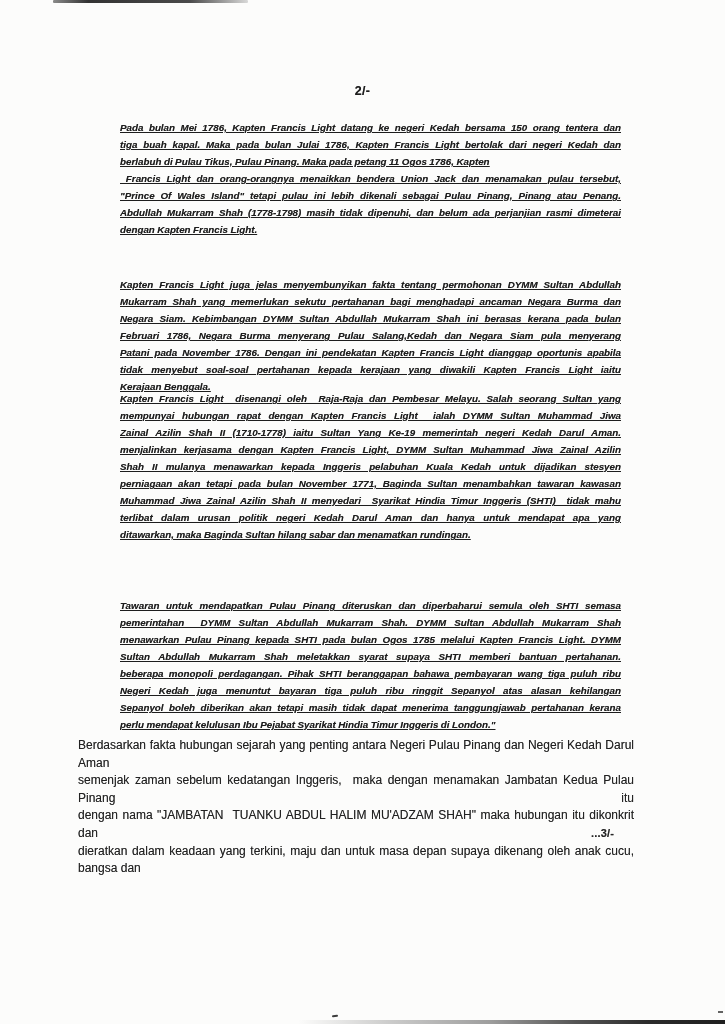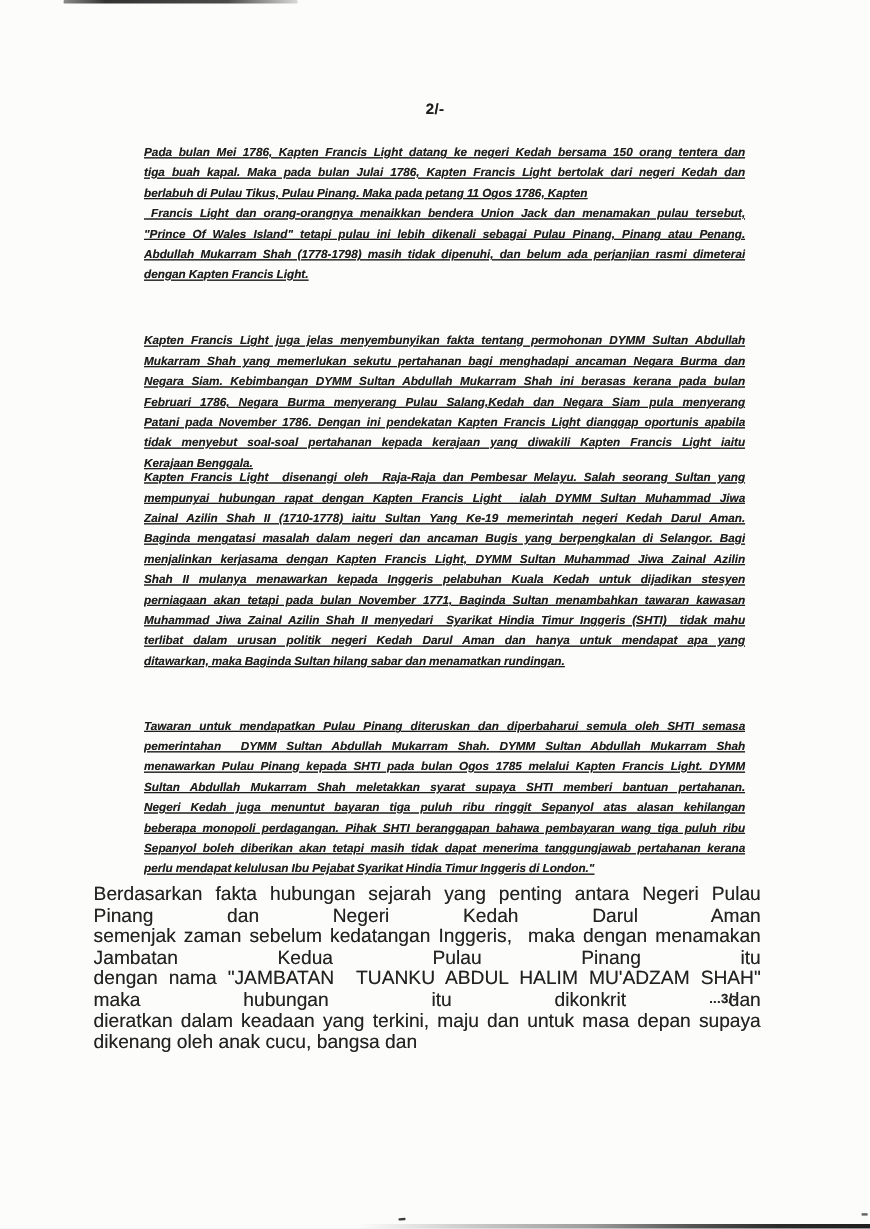--- a/index.html
+++ b/index.html
@@ -103,21 +103,21 @@
   .p1a { top: 119px; }
   .p1b { top: 170px; }
   .p2  { top: 276px; }
   .p3  { top: 390px; }
   .p4  { top: 597px; }
   
   .closing {
     position: absolute;
     left: 78px; top: 737px;
     width: 556px;
-    font-size: 16px;
+    font-size: 12px;
     line-height: 17.6px;
     font-weight: normal;
     font-style: normal;
     color: #222;
     text-shadow: 0 0 .3px rgba(30,30,30,.5);
   }
 </style>
 </head>
 <body>
 
@@ -145,35 +145,34 @@
         <div class="line">Negara Siam. Kebimbangan DYMM Sultan Abdullah Mukarram Shah ini berasas kerana pada bulan</div>
         <div class="line">Februari 1786, Negara Burma menyerang Pulau Salang,Kedah dan Negara Siam pula menyerang</div>
         <div class="line">Patani pada November 1786. Dengan ini pendekatan Kapten Francis Light dianggap oportunis apabila</div>
         <div class="line">tidak menyebut soal-soal pertahanan kepada kerajaan yang diwakili Kapten Francis Light iaitu</div>
         <div class="line">Kerajaan Benggala.</div>
       </div>
     <div class="para p3">
         <div class="line">Kapten Francis Light &nbsp;disenangi oleh &nbsp;Raja-Raja dan Pembesar Melayu. Salah seorang Sultan yang</div>
         <div class="line">mempunyai hubungan rapat dengan Kapten Francis Light &nbsp;ialah DYMM Sultan Muhammad Jiwa</div>
         <div class="line">Zainal Azilin Shah II (1710-1778) iaitu Sultan Yang Ke-19 memerintah negeri Kedah Darul Aman.</div>
-        <div class="line">Baginda mengatasi masalah dalam negeri dan ancaman Bugis yang berpengkalan di Selangor. Bagi</div>
         <div class="line">menjalinkan kerjasama dengan Kapten Francis Light, DYMM Sultan Muhammad Jiwa Zainal Azilin</div>
         <div class="line">Shah II mulanya menawarkan kepada Inggeris pelabuhan Kuala Kedah untuk dijadikan stesyen</div>
         <div class="line">perniagaan akan tetapi pada bulan November 1771, Baginda Sultan menambahkan tawaran kawasan</div>
         <div class="line">Muhammad Jiwa Zainal Azilin Shah II menyedari &nbsp;Syarikat Hindia Timur Inggeris (SHTI) &nbsp;tidak mahu</div>
         <div class="line">terlibat dalam urusan politik negeri Kedah Darul Aman dan hanya untuk mendapat apa yang</div>
         <div class="line">ditawarkan, maka Baginda Sultan hilang sabar dan menamatkan rundingan.</div>
       </div>
     <div class="para p4">
         <div class="line">Tawaran untuk mendapatkan Pulau Pinang diteruskan dan diperbaharui semula oleh SHTI semasa</div>
         <div class="line">pemerintahan &nbsp;DYMM Sultan Abdullah Mukarram Shah. DYMM Sultan Abdullah Mukarram Shah</div>
         <div class="line">menawarkan Pulau Pinang kepada SHTI pada bulan Ogos 1785 melalui Kapten Francis Light. DYMM</div>
         <div class="line">Sultan Abdullah Mukarram Shah meletakkan syarat supaya SHTI memberi bantuan pertahanan.</div>
+        <div class="line">beberapa monopoli perdagangan. Pihak SHTI beranggapan bahawa pembayaran wang tiga puluh ribu</div>
         <div class="line">Negeri Kedah juga menuntut bayaran tiga puluh ribu ringgit Sepanyol atas alasan kehilangan</div>
-        <div class="line">beberapa monopoli perdagangan. Pihak SHTI beranggapan bahawa pembayaran wang tiga puluh ribu</div>
         <div class="line">Sepanyol boleh diberikan akan tetapi masih tidak dapat menerima tanggungjawab pertahanan kerana</div>
         <div class="line">perlu mendapat kelulusan Ibu Pejabat Syarikat Hindia Timur Inggeris di London."</div>
       </div>
   </section>
 
   <div class="para closing">
       <div class="line">Berdasarkan fakta hubungan sejarah yang penting antara Negeri Pulau Pinang dan Negeri Kedah Darul Aman</div>
       <div class="line">semenjak zaman sebelum kedatangan Inggeris, &nbsp;maka dengan menamakan Jambatan Kedua Pulau Pinang itu</div>
       <div class="line">dengan nama "JAMBATAN &nbsp;TUANKU ABDUL HALIM MU'ADZAM SHAH" maka hubungan itu dikonkrit dan</div>
       <div class="line">dieratkan dalam keadaan yang terkini, maju dan untuk masa depan supaya dikenang oleh anak cucu, bangsa dan</div>

